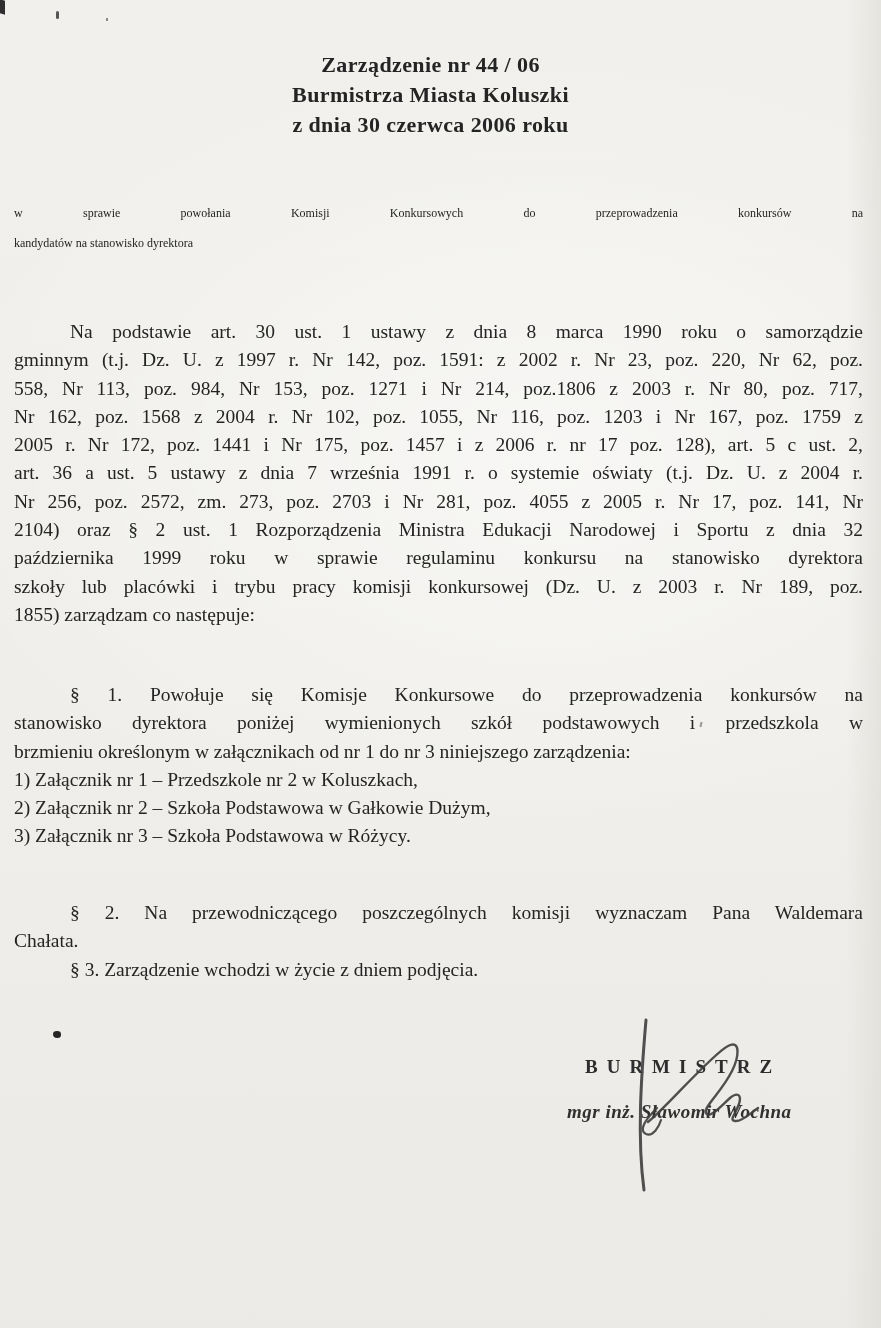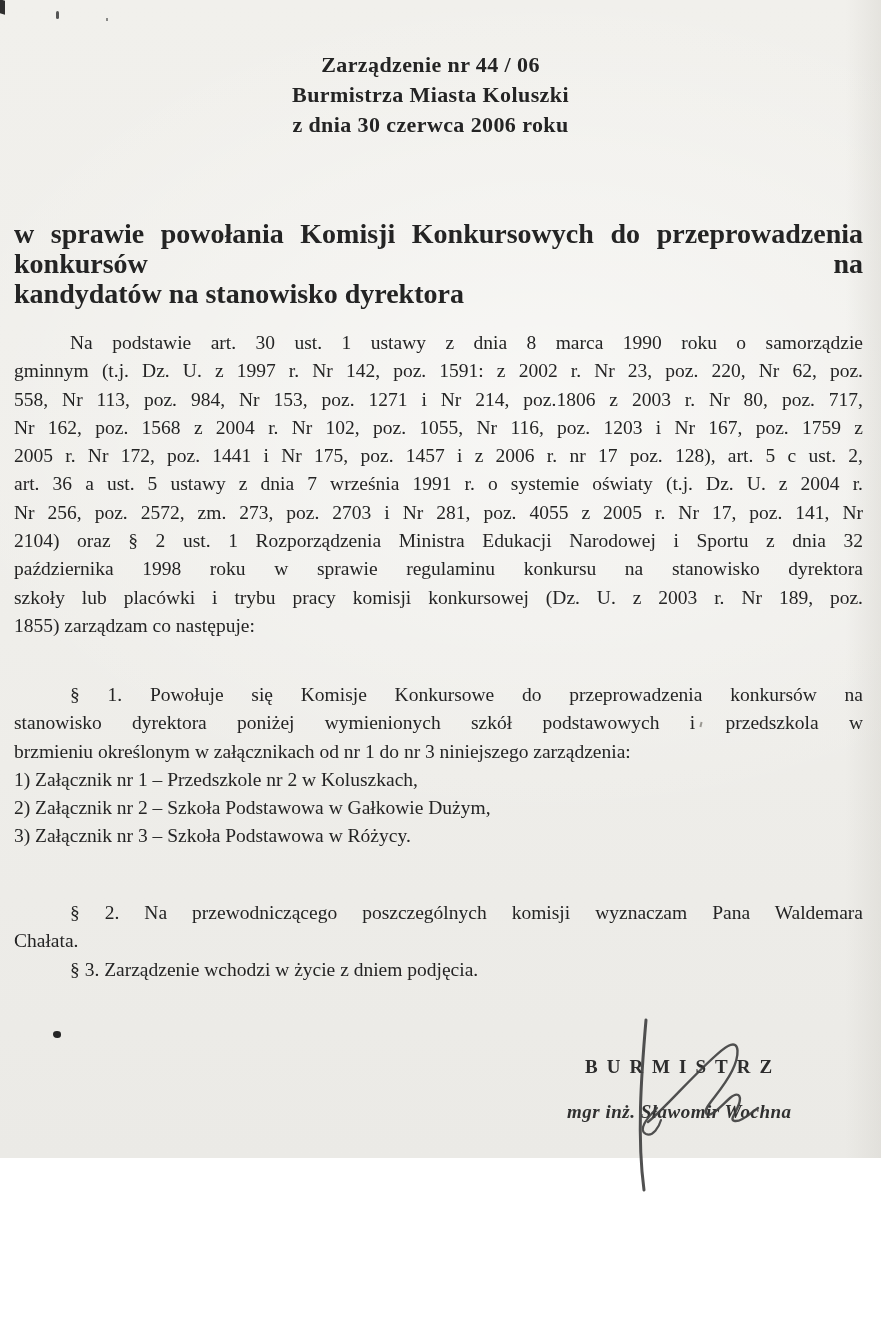--- a/index.html
+++ b/index.html
@@ -5,21 +5,21 @@
   html, body {
     margin: 0;
     padding: 0;
     width: 881px;
     height: 1328px;
     overflow: hidden;
   }
   .paper {
     position: relative;
     width: 881px;
-    height: 1158px;
+    height: 1328px;
     background:
       linear-gradient(270deg, rgba(214,212,206,0.45) 0%, rgba(214,212,206,0) 4%),
       radial-gradient(900px 600px at 62% 35%, rgba(255,255,255,0.5), rgba(255,255,255,0) 70%),
       linear-gradient(180deg, #f1f0ec 0%, #efeeea 55%, #ebeae6 100%);
     color: #242424;
     font-family: "Liberation Serif", "DejaVu Serif", serif;
   }
   
   .doc-header {
     position: absolute;
@@ -28,35 +28,35 @@
     width: 100%;
     transform: translateX(-10px);
     text-align: center;
     font-weight: bold;
     font-size: 22px;
     line-height: 30px;
     letter-spacing: 0.4px;
   }
   .subject {
     position: absolute;
-    top: 219px;
+    top: 198px;
     left: 14px;
     width: 849px;
-    font-weight: bold;
-    font-size: 28px;
+    font-weight: normal;
+    font-size: 12px;
     line-height: 30px;
   }
   .bodyblock {
     position: absolute;
     left: 14px;
     width: 849px;
     font-size: 19.5px;
     line-height: 28.3px;
   }
-  .legal  { top: 329px; }
+  .legal  { top: 318px; }
   .par1   { top: 681px; }
   .par23  { top: 899px; }
   .jline  { text-align: justify; text-align-last: left; }
   .just   { text-align-last: justify; }
   .indent { text-indent: 56px; }
   
   .sig-role {
     position: absolute;
     top: 1056px;
     left: 585px;
@@ -117,21 +117,21 @@
 
   <section class="bodyblock legal">
     <div class="jline just indent">Na podstawie art. 30 ust. 1 ustawy z dnia 8 marca 1990 roku o samorządzie</div>
     <div class="jline just">gminnym (t.j. Dz. U. z 1997 r. Nr 142, poz. 1591: z 2002 r. Nr 23, poz. 220, Nr 62, poz.</div>
     <div class="jline just">558, Nr 113, poz. 984, Nr 153, poz. 1271 i Nr 214, poz.1806 z 2003 r. Nr 80, poz. 717,</div>
     <div class="jline just">Nr 162, poz. 1568 z 2004 r. Nr 102, poz. 1055, Nr 116, poz. 1203 i Nr 167, poz. 1759 z</div>
     <div class="jline just">2005 r. Nr 172, poz. 1441 i Nr 175, poz. 1457 i z 2006 r. nr 17 poz. 128), art. 5 c ust. 2,</div>
     <div class="jline just">art. 36 a ust. 5 ustawy z dnia 7 września 1991 r. o systemie oświaty (t.j. Dz. U. z 2004 r.</div>
     <div class="jline just">Nr 256, poz. 2572, zm. 273, poz. 2703 i Nr 281, poz. 4055 z 2005 r. Nr 17, poz. 141, Nr</div>
     <div class="jline just">2104) oraz § 2 ust. 1 Rozporządzenia Ministra Edukacji Narodowej i Sportu z dnia 32</div>
-    <div class="jline just">października 1998 roku w sprawie regulaminu konkursu na stanowisko dyrektora</div>
+    <div class="jline just">października 1999 roku w sprawie regulaminu konkursu na stanowisko dyrektora</div>
     <div class="jline just">szkoły lub placówki i trybu pracy komisji konkursowej (Dz. U. z 2003 r. Nr 189, poz.</div>
     <div class="jline">1855) zarządzam co następuje:</div>
   </section>
 
   <section class="bodyblock par1">
     <div class="jline just indent">§ 1. Powołuje się Komisje Konkursowe do przeprowadzenia konkursów na</div>
     <div class="jline just">stanowisko dyrektora poniżej wymienionych szkół podstawowych i przedszkola w</div>
     <div class="jline">brzmieniu określonym w załącznikach od nr 1 do nr 3 niniejszego zarządzenia:</div>
     <div>1) Załącznik nr 1 – Przedszkole nr 2 w Koluszkach,</div>
     <div>2) Załącznik nr 2 – Szkoła Podstawowa w Gałkowie Dużym,</div>

